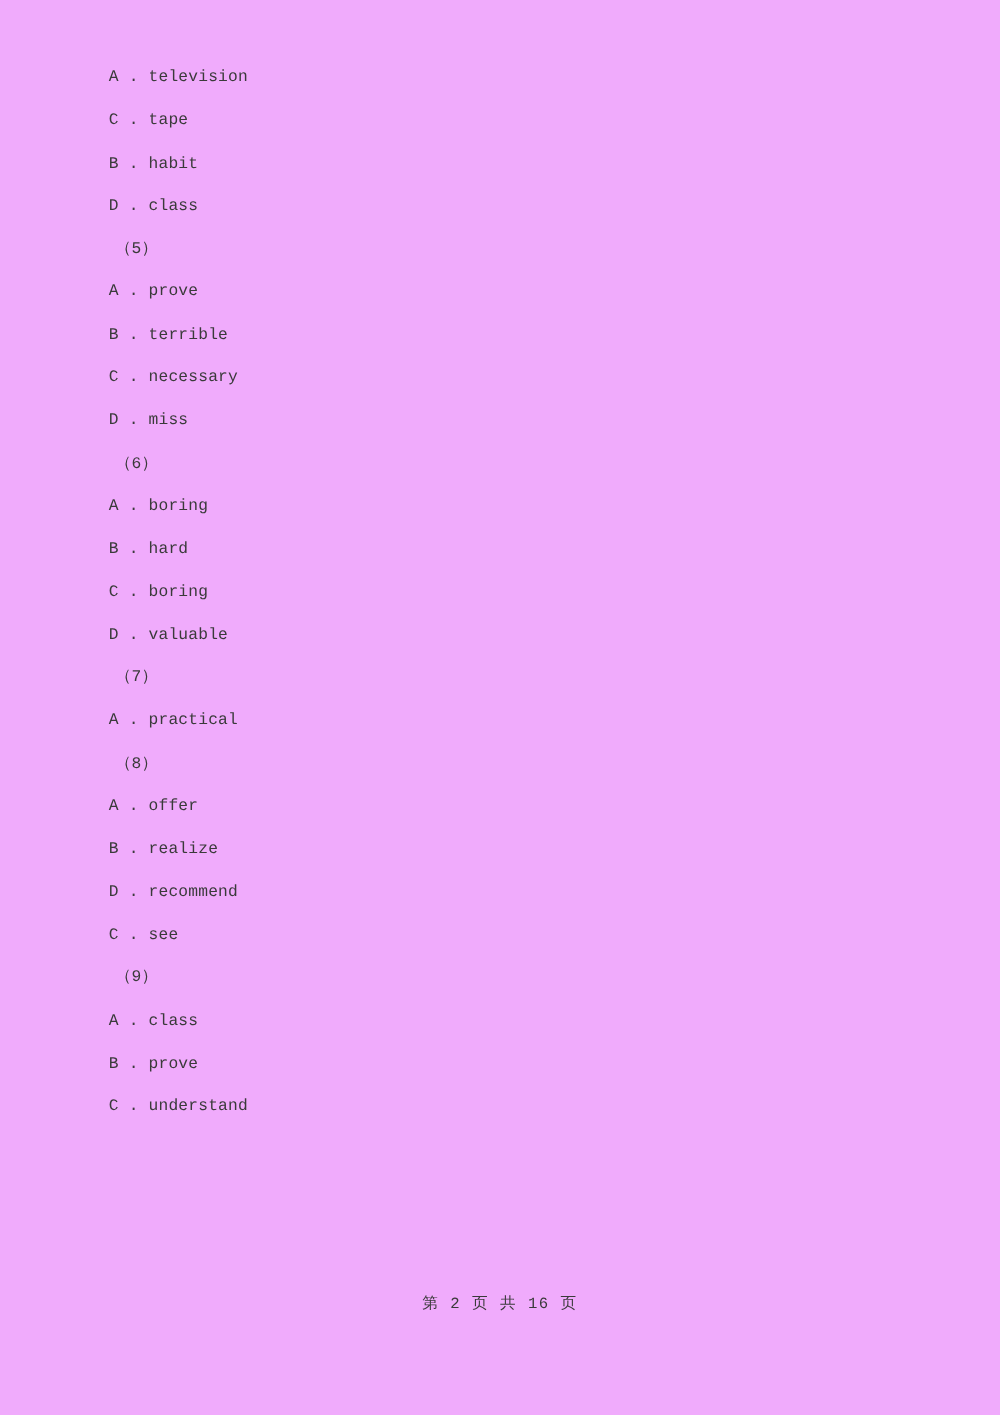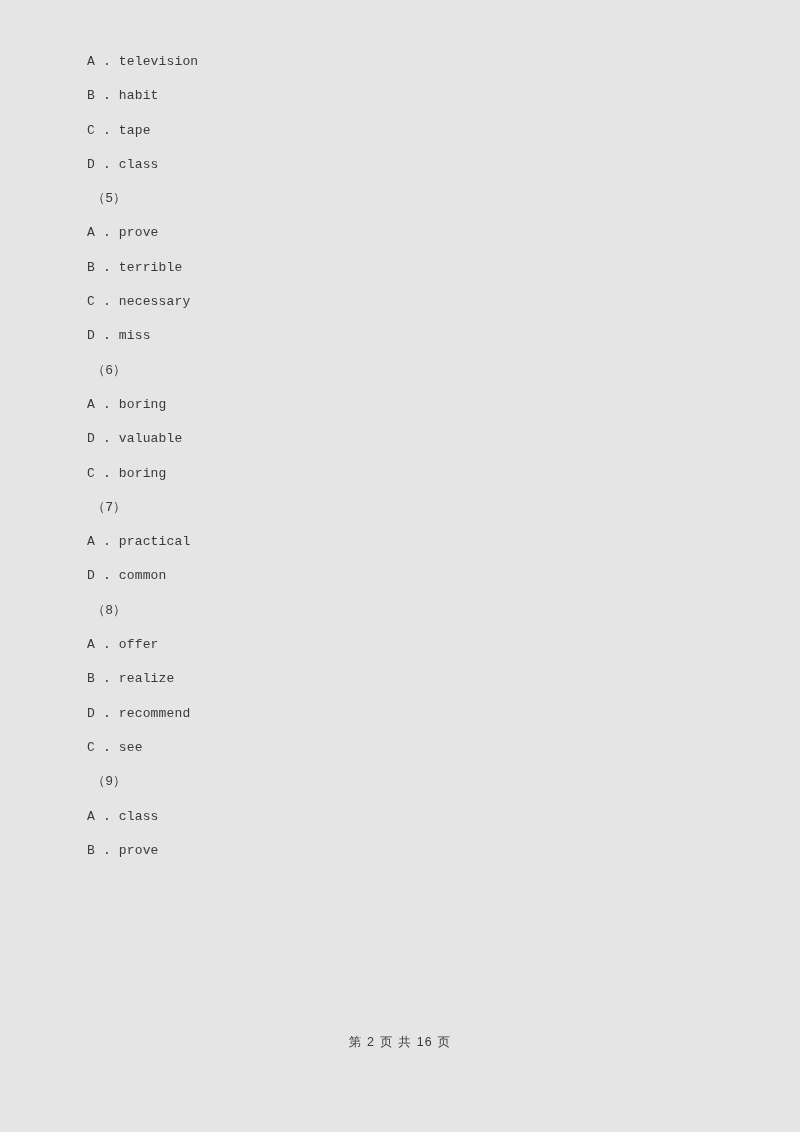--- a/index.html
+++ b/index.html
@@ -4,21 +4,21 @@
 <style>
   html, body {
     margin: 0;
     padding: 0;
     background: #ffffff;
   }
   .page {
     position: relative;
     width: 800px;
     height: 1132px;
-    background: #e5e5e5;
+    background: #f0abfc;
     overflow: hidden;
     font-family: "Liberation Mono", "DejaVu Sans Mono", monospace;
   }
   .content {
     position: absolute;
     left: 87px;
     top: 45px;
     width: 640px;
   }
   .line {
@@ -34,54 +34,55 @@
   }
   .line.qnum {
     padding-left: 5px;
   }
   .footer {
     position: absolute;
     left: 0;
     top: 1034px;
     width: 800px;
     text-align: center;
-    font-family: Liberation Sans, sans-serif;
+    font-family: Liberation Mono, monospace;
     font-size: 12.5px;
     color: #3a3a3a;
     letter-spacing: 1.2px;
     white-space: pre;
   }
 </style>
 </head>
 <body>
 
 <div class="page">
 
   <div class="content">
       <div class="line option">A . television</div>
+      <div class="line option">C . tape</div>
       <div class="line option">B . habit</div>
-      <div class="line option">C . tape</div>
       <div class="line option">D . class</div>
       <div class="line qnum">（5）</div>
       <div class="line option">A . prove</div>
       <div class="line option">B . terrible</div>
       <div class="line option">C . necessary</div>
       <div class="line option">D . miss</div>
       <div class="line qnum">（6）</div>
       <div class="line option">A . boring</div>
+      <div class="line option">B . hard</div>
+      <div class="line option">C . boring</div>
       <div class="line option">D . valuable</div>
-      <div class="line option">C . boring</div>
       <div class="line qnum">（7）</div>
       <div class="line option">A . practical</div>
-      <div class="line option">D . common</div>
       <div class="line qnum">（8）</div>
       <div class="line option">A . offer</div>
       <div class="line option">B . realize</div>
       <div class="line option">D . recommend</div>
       <div class="line option">C . see</div>
       <div class="line qnum">（9）</div>
       <div class="line option">A . class</div>
       <div class="line option">B . prove</div>
+      <div class="line option">C . understand</div>
     </div>
 
   <div class="footer">第 2 页 共 16 页</div>
 
 </div>
 
 </body></html>

